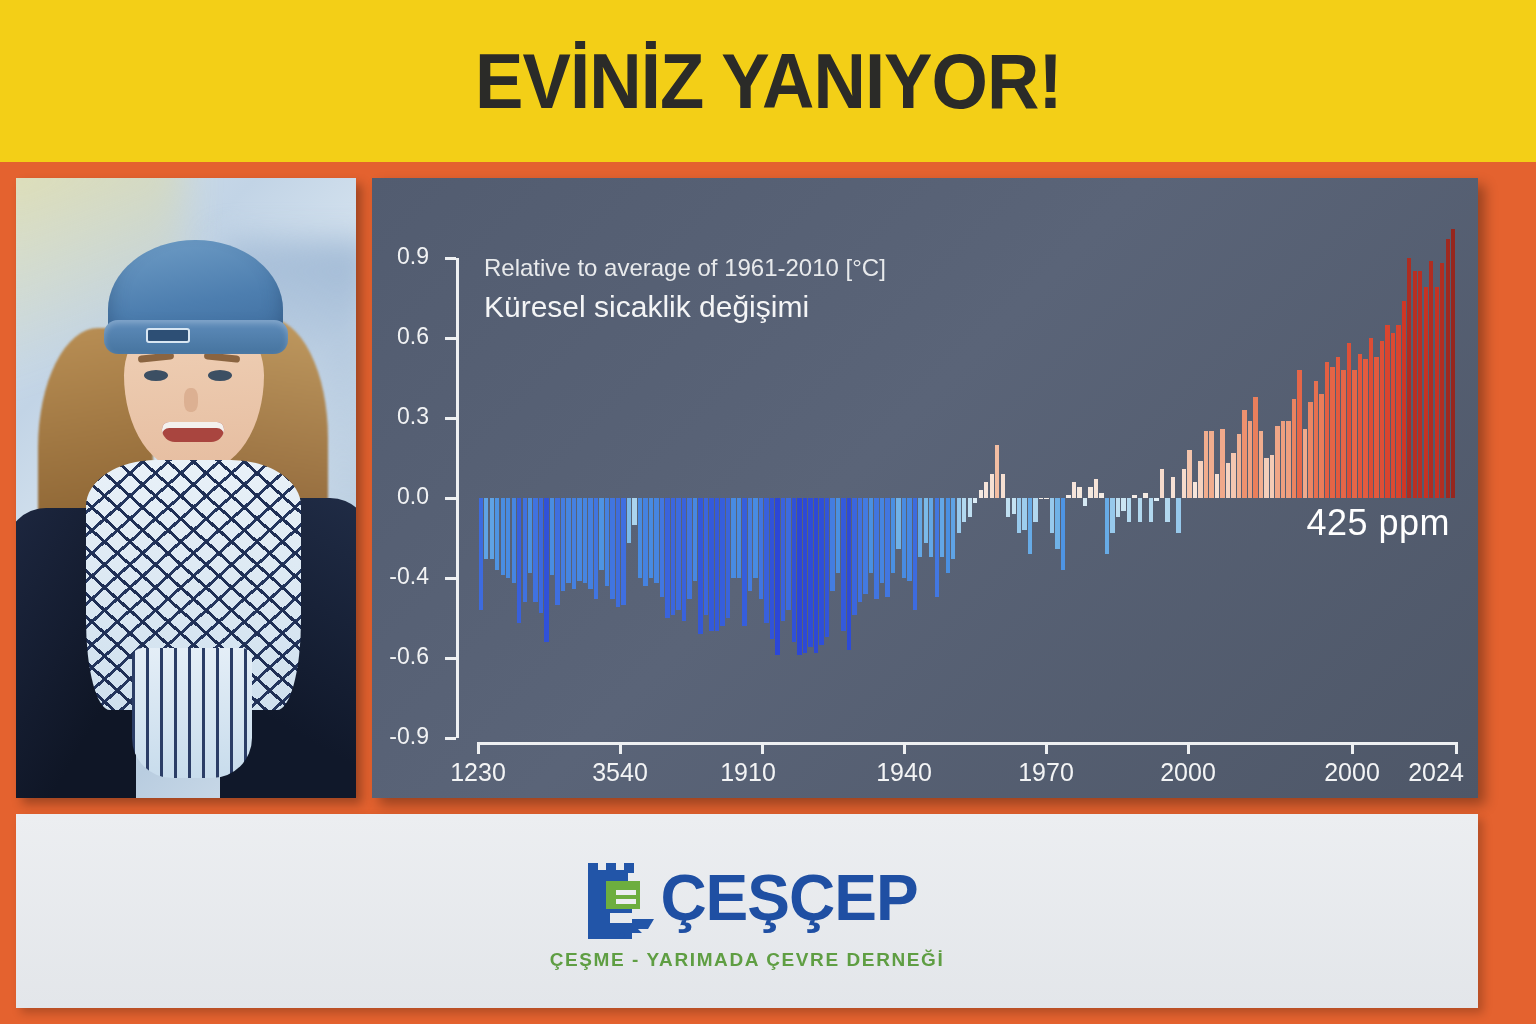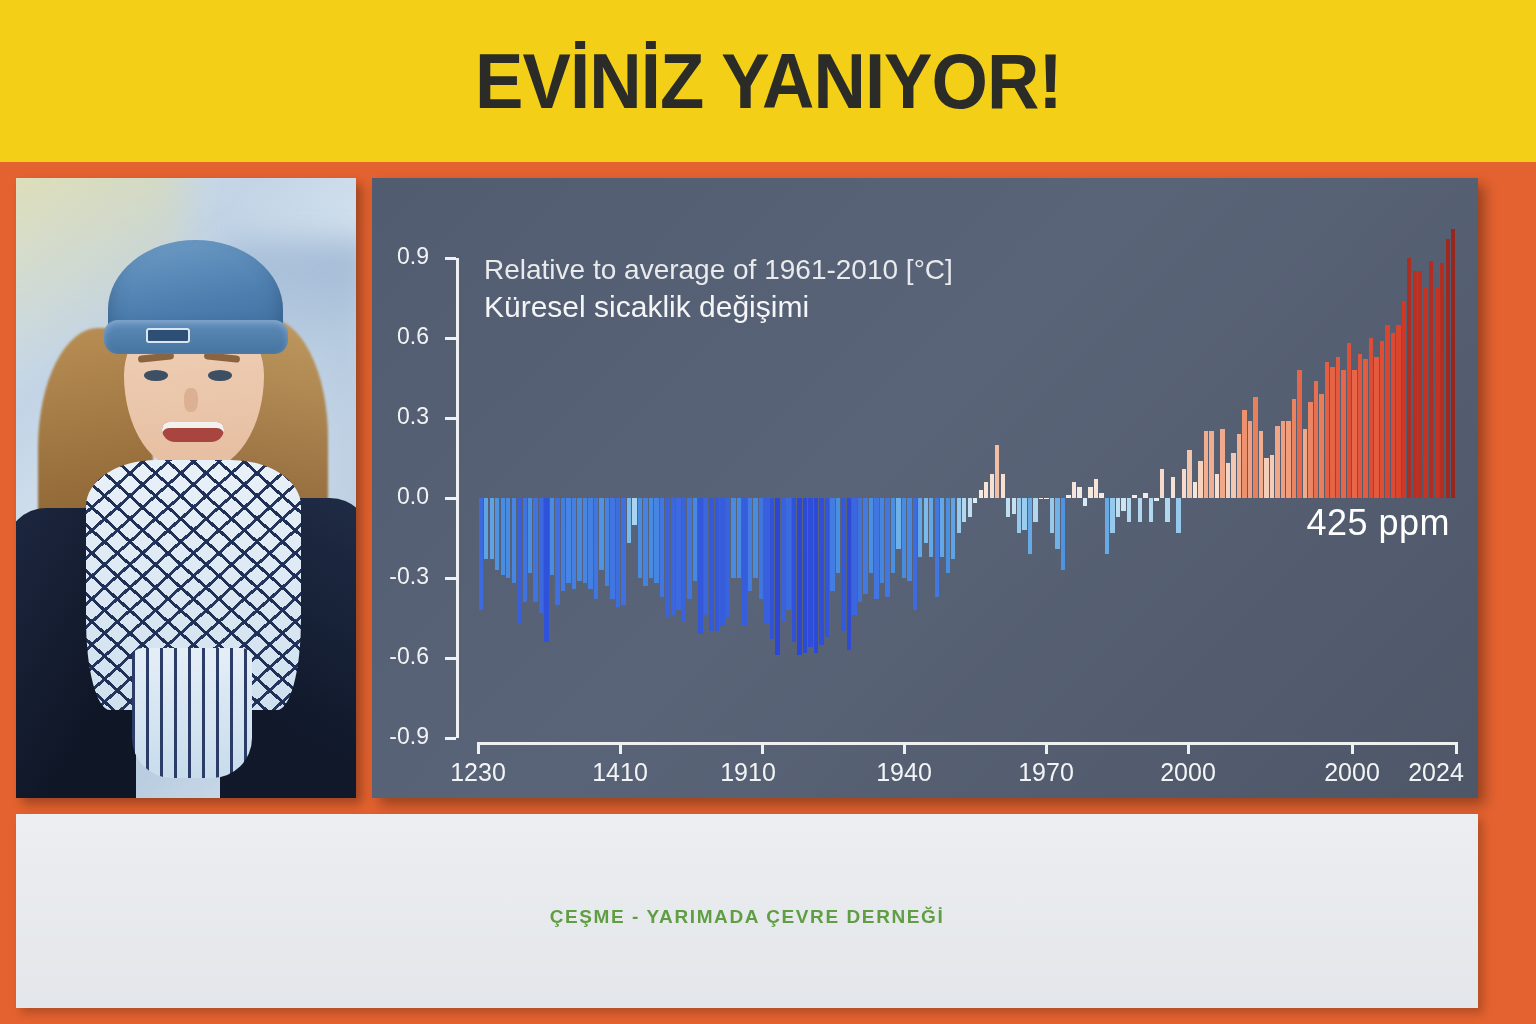--- a/index.html
+++ b/index.html
@@ -140,21 +140,21 @@
     background:linear-gradient(135deg,#525c70 0%,#5a6478 45%,#4e5768 100%);
     box-shadow:7px 7px 12px rgba(0,0,0,.32);
     overflow:hidden;
   }
   .chart-title{
     position:absolute; left:112px; top:36px;
     font-size:31px; color:#f4f5f6; font-weight:400; white-space:nowrap;
   }
   .chart-sub{
     position:absolute; left:112px; top:76px;
-    font-size:28px; color:#e8eaec; font-weight:400; white-space:nowrap;
+    font-size:24px; color:#e8eaec; font-weight:400; white-space:nowrap;
   }
   .chart-title-tr{
     position:absolute; left:112px; top:112px;
     font-size:30px; color:#f4f5f6; font-weight:400; white-space:nowrap;
   }
   .ppm-label{
     position:absolute; right:28px; top:324px;
     font-size:36px; color:#ffffff; font-weight:400; letter-spacing:.5px;
   }
 
@@ -252,35 +252,35 @@
           <div class="ytick" style="top: 78.5px;">
             <div class="ylab">0.6</div>
           </div>
           <div class="ytick" style="top: 158.5px;">
             <div class="ylab">0.3</div>
           </div>
           <div class="ytick" style="top: 238.5px;">
             <div class="ylab">0.0</div>
           </div>
           <div class="ytick" style="top: 318.5px;">
-            <div class="ylab">-0.3</div>
+            <div class="ylab">-0.4</div>
           </div>
           <div class="ytick" style="top: 398.5px;">
             <div class="ylab">-0.6</div>
           </div>
           <div class="ytick" style="top: 478.5px;">
             <div class="ylab">-0.9</div>
           </div>
         </div>
       <div class="xaxis-line"></div>
       <div id="xticks">
           <div class="xtick" style="left: 20.5px;"></div>
           <div class="xlab" style="left: 22px;">1230</div>
           <div class="xtick" style="left: 162.5px;"></div>
-          <div class="xlab" style="left: 164px;">1410</div>
+          <div class="xlab" style="left: 164px;">3540</div>
           <div class="xtick" style="left: 304.5px;"></div>
           <div class="xlab" style="left: 292px;">1910</div>
           <div class="xtick" style="left: 446.5px;"></div>
           <div class="xlab" style="left: 448px;">1940</div>
           <div class="xtick" style="left: 588.5px;"></div>
           <div class="xlab" style="left: 590px;">1970</div>
           <div class="xtick" style="left: 730.5px;"></div>
           <div class="xlab" style="left: 732px;">2000</div>
           <div class="xtick" style="left: 894.5px;"></div>
           <div class="xlab" style="left: 896px;">2000</div>
@@ -465,17 +465,30 @@
           <div class="bar" title="2024: 0.79" style="left: 956.572px; top: 29.3333px; height: 210.667px; width: 4.39551px; background: rgb(198, 51, 35);"></div>
           <div class="bar" title="undefined: 0.88" style="left: 962.066px; top: 5.33333px; height: 234.667px; width: 4.39551px; background: rgb(178, 46, 33);"></div>
           <div class="bar" title="undefined: 0.97" style="left: 967.561px; top: -18.6667px; height: 258.667px; width: 4.39551px; background: rgb(159, 41, 31);"></div>
           <div class="bar" title="undefined: 1.01" style="left: 973.055px; top: -29.3333px; height: 269.333px; width: 4.39551px; background: rgb(150, 38, 30);"></div>
         </div>
     </div>
   </div>
 
   <div class="logo-card">
     <div class="logo-wrap">
+      <div class="logo-row">
+        <div class="mark">
+          <svg viewBox="0 0 86 86" width="86" height="86" aria-hidden="true">
+            <path d="M12 8h10v7h8V8h10v7h8V8h10v10h-6v10h6v8H34v14h22v8H34v10h22l10 10H56v6H12z" fill="#2255A8"></path>
+            <rect x="30" y="26" width="34" height="28" fill="#6DAE3F"></rect>
+            <rect x="40" y="35" width="20" height="5" fill="#eceef1"></rect>
+            <rect x="40" y="44" width="20" height="5" fill="#eceef1"></rect>
+            <path d="M56 64h22l-6 10H56z" fill="#2255A8"></path>
+            <circle cx="46" cy="80" r="2.4" fill="#2255A8"></circle>
+          </svg>
+        </div>
+        <div class="mark-word">ÇEŞÇEP</div>
+      </div>
       <div class="logo-tag">ÇEŞME - YARIMADA ÇEVRE DERNEĞİ</div>
     </div>
   </div>
 
 </div>
 
 </body></html>

